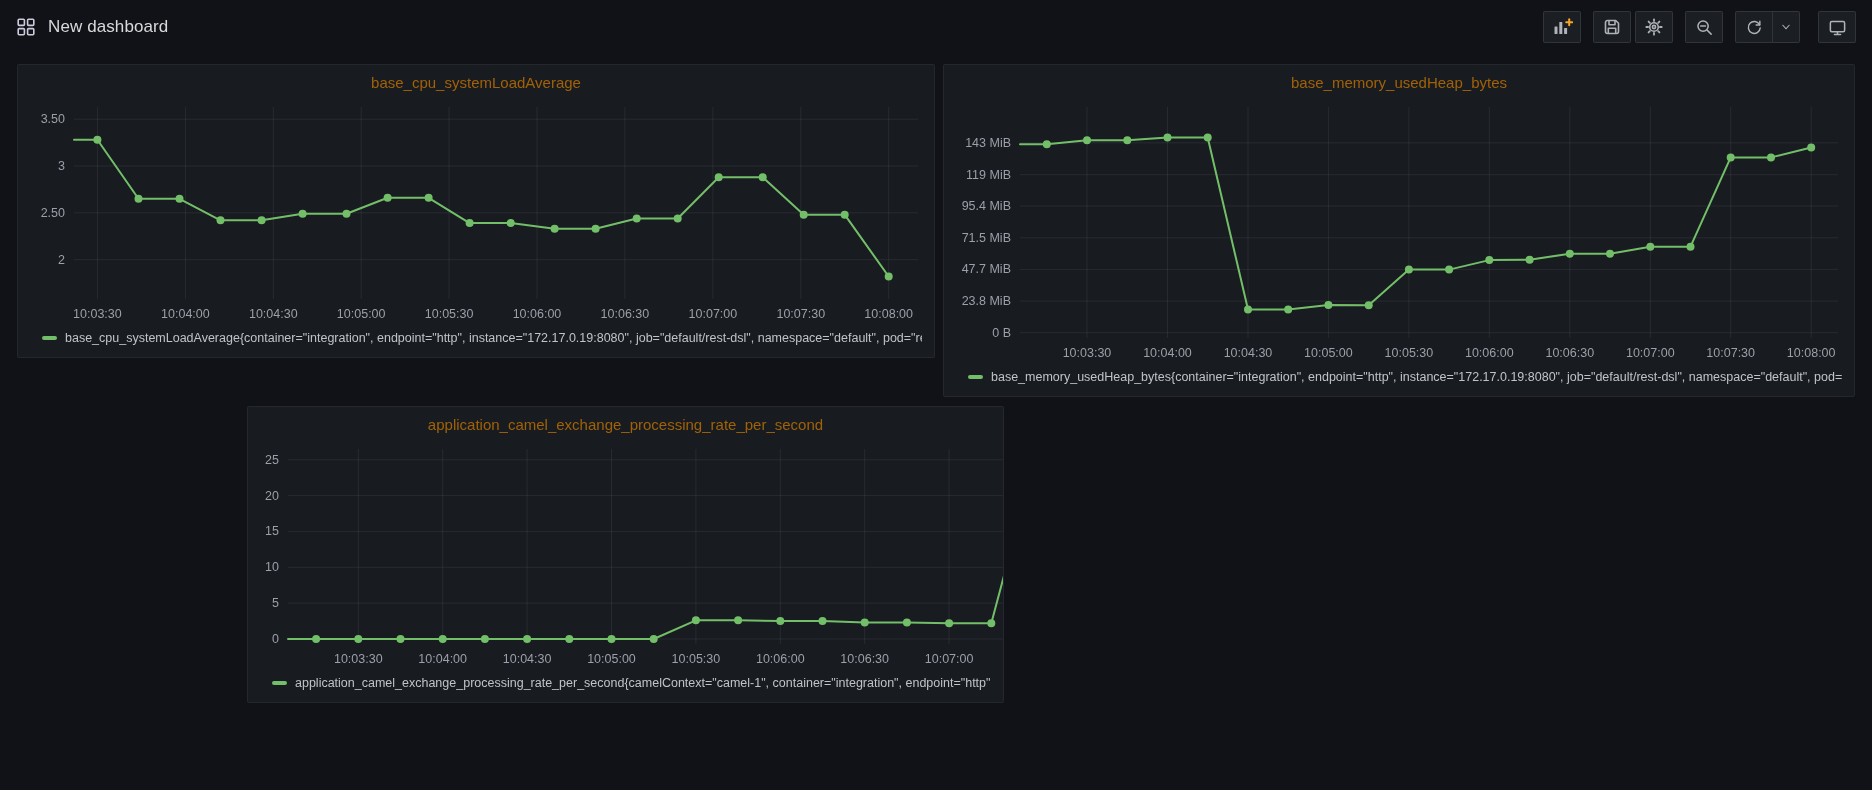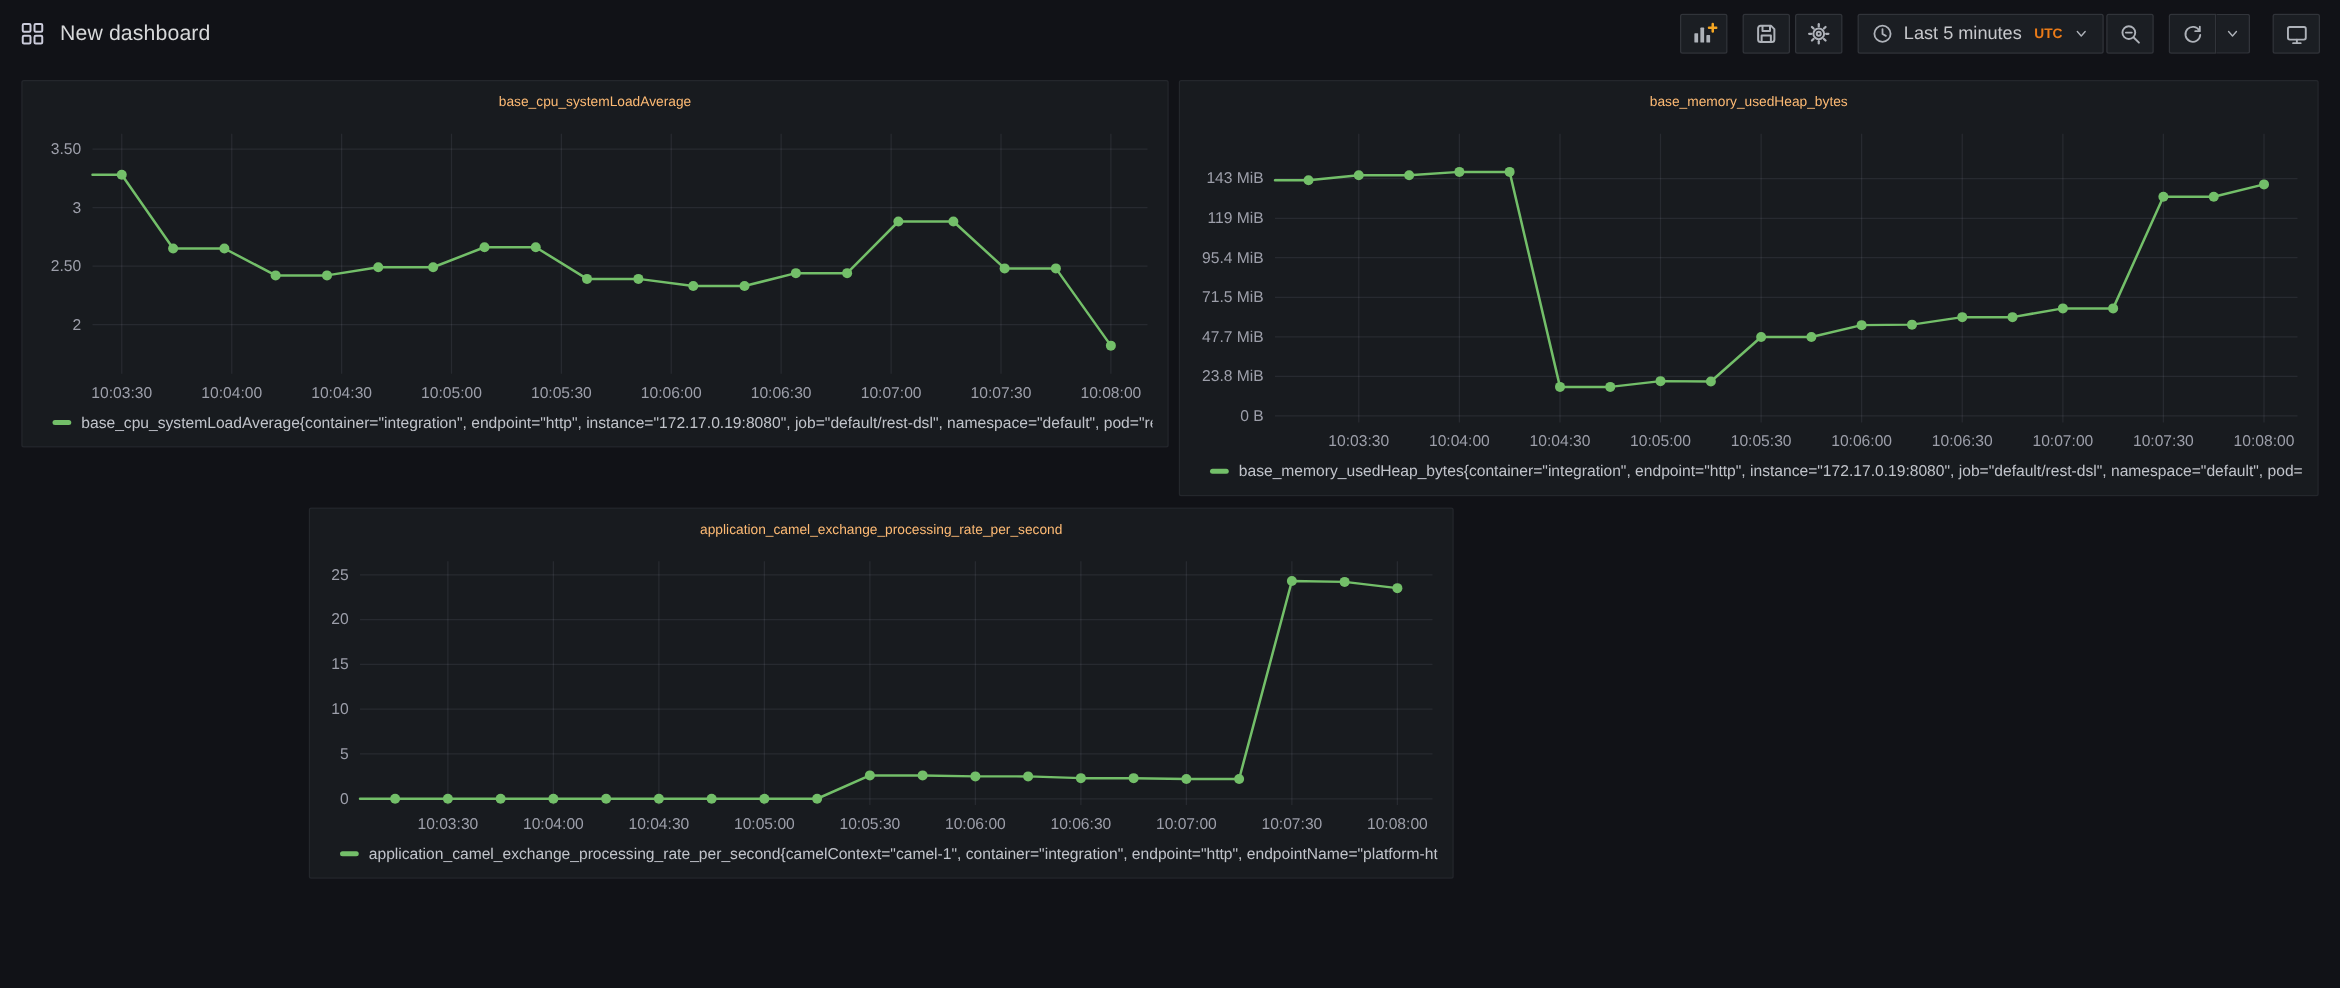--- a/index.html
+++ b/index.html
@@ -23,23 +23,23 @@
   .time-label{font-size:14.5px;color:#c7c8cc;white-space:nowrap;}
   .tz{font-size:11px;font-weight:700;color:#eb7b18;margin-left:2px;}
   .split-r{border-radius:2px 0 0 2px;}
   .split-c{min-width:27px;border-left:none;border-radius:0 2px 2px 0;}
 
   
   .panel{position:absolute;background:#181b1f;border:1px solid rgba(204,204,220,.07);
          box-sizing:border-box;display:flex;flex-direction:column;border-radius:2px;}
   .p1{left:17px;top:64px;width:918px;height:294px;}
   .p2{left:943px;top:64px;width:912px;height:333px;}
-  .p3{left:247px;top:406px;width:916px;height:297px;}
+  .p3{left:247px;top:406px;width:757px;height:297px;}
   .panel-title{height:34px;flex:0 0 34px;display:flex;align-items:center;justify-content:center;
-               font-size:11px;font-weight:500;color:#fdba74;cursor:pointer;white-space:nowrap;}
+               font-size:15px;font-weight:500;color:#a16207;cursor:pointer;white-space:nowrap;}
   svg.plot{flex:1 1 auto;width:100%;min-height:0;}
   .legend{flex:0 0 26px;display:flex;align-items:center;gap:8px;padding:0 12px 6px 24px;
           overflow:hidden;cursor:pointer;}
   .marker{flex:0 0 auto;width:15px;height:4px;border-radius:2px;background:#73bf69;}
   .legend-text{font-size:12.5px;color:#c0c3ca;white-space:nowrap;overflow:hidden;}
 
   .grid{stroke:rgba(204,204,220,.09);stroke-width:1;}
   .tick{fill:#9d9faa;font-size:12.5px;font-family:"Liberation Sans",sans-serif;}
   .xtick{text-anchor:middle;}
   .ytick{text-anchor:end;}
@@ -108,37 +108,20 @@
               <rect x="9.1" y="15" width="1.8" height="3.6" rx="0.9" transform="rotate(90 10 10)"></rect>
               <rect x="9.1" y="1.4" width="1.8" height="3.6" rx="0.9" transform="rotate(135 10 10)"></rect>
               <rect x="9.1" y="15" width="1.8" height="3.6" rx="0.9" transform="rotate(135 10 10)"></rect>
             </g>
             <circle cx="10" cy="10" r="4.3" class="st"></circle>
             <circle cx="10" cy="10" r="1.6" class="st"></circle>
           </svg>
         </span>
       </div>
 
-      <div class="btn timebtn gap2">
-        <span>
-          <svg width="18" height="18" viewBox="0 0 20 20">
-              <g class="st">
-            <circle cx="10" cy="10" r="7.2"></circle>
-            <path d="M10 5.8 v4.4 l3 1.7"></path>
-          </g>
-            </svg>
-        </span>
-        <span class="time-label">Last 5 minutes</span>
-        <span class="tz">UTC</span>
-        <span>
-          <svg width="14" height="14" viewBox="0 0 20 20">
-              <path class="st" d="M5.5 7.5 l4.5 5 4.5 -5"></path>
-            </svg>
-        </span>
-      </div>
 
       <div class="btn gap12">
         <span>
           <svg width="19" height="19" viewBox="0 0 20 20">
               <g class="st">
             <circle cx="8.5" cy="8.5" r="5.4"></circle>
             <line x1="12.6" y1="12.6" x2="17" y2="17"></line>
             <line x1="6" y1="8.5" x2="11" y2="8.5"></line>
           </g>
             </svg>

